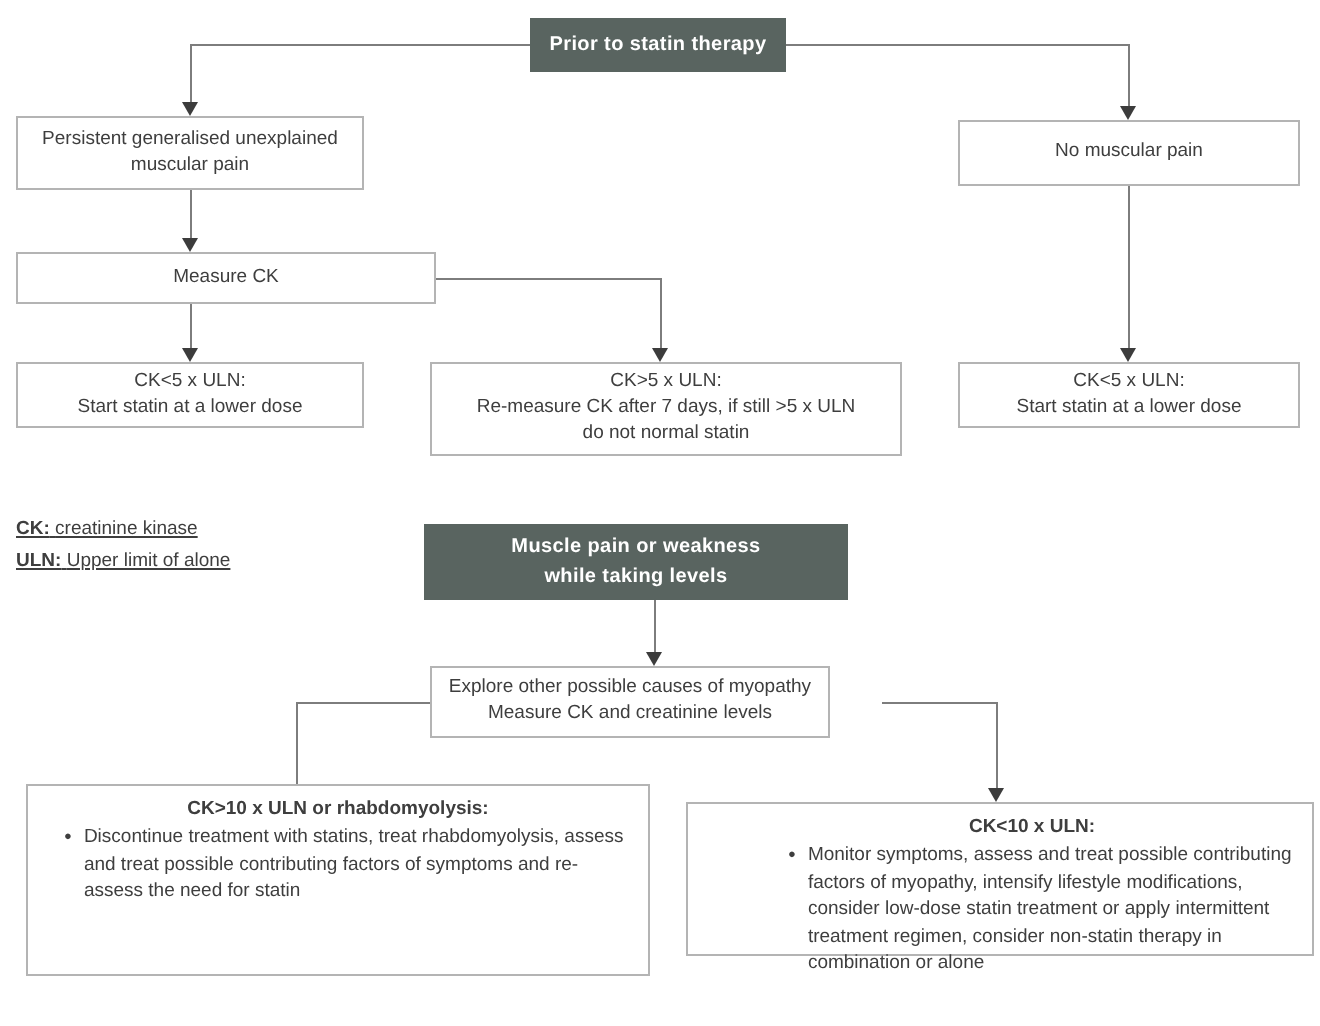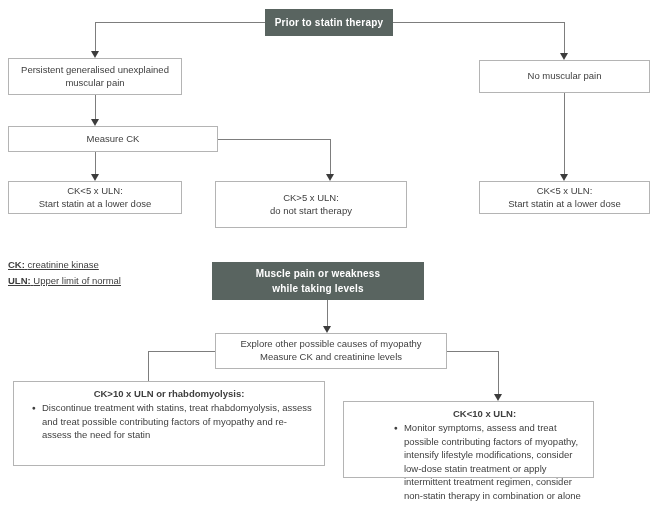--- a/index.html
+++ b/index.html
@@ -81,54 +81,55 @@
 
   <div class="box" style="left:8px;top:126px;width:210px;height:26px;">
     <div>Measure CK</div>
   </div>
 
   <div class="box" style="left:8px;top:181px;width:174px;height:33px;">
     <div>CK&lt;5 x ULN:</div>
     <div>Start statin at a lower dose</div>
   </div>
 
-  <div class="box" style="left:215px;top:181px;width:192px;height:47px;">
+  <div class="box" style="left:215px;top:181px;width:236px;height:47px;">
     <div>CK&gt;5 x ULN:</div>
-    <div>do not start therapy</div>
+    <div>Re-measure CK after 7 days, if still &gt;5 x ULN</div>
+    <div>do not normal statin</div>
   </div>
 
   <div class="box" style="left:479px;top:181px;width:171px;height:33px;">
     <div>CK&lt;5 x ULN:</div>
     <div>Start statin at a lower dose</div>
   </div>
 
   <div class="legend">
     <div><span class="b">CK:</span> <span>creatinine kinase</span></div>
-    <div><span class="b">ULN:</span> <span>Upper limit of normal</span></div>
+    <div><span class="b">ULN:</span> <span>Upper limit of alone</span></div>
   </div>
 
   <div class="box dark" style="left:212px;top:262px;width:212px;height:38px;">
     <div>Muscle pain or weakness</div>
     <div>while taking levels</div>
   </div>
 
-  <div class="box" style="left:215px;top:333px;width:232px;height:36px;">
+  <div class="box" style="left:215px;top:333px;width:200px;height:36px;">
     <div>Explore other possible causes of myopathy</div>
     <div>Measure CK and creatinine levels</div>
   </div>
 
-  <div class="bigbox" style="left:13px;top:381px;width:312px;height:85px;">
+  <div class="bigbox" style="left:13px;top:392px;width:312px;height:96px;">
     <div class="title">CK&gt;10 x ULN or rhabdomyolysis:</div>
     <div class="bullet">
       <span class="dot">●</span>
-      <span>Discontinue treatment with statins, treat rhabdomyolysis, assess and treat possible contributing factors of myopathy and re-assess the need for statin</span>
+      <span>Discontinue treatment with statins, treat rhabdomyolysis, assess and treat possible contributing factors of symptoms and re-assess the need for statin</span>
     </div>
   </div>
 
-  <div class="bigbox" style="left:343px;top:401px;width:251px;height:77px;padding-left:42px;">
+  <div class="bigbox" style="left:343px;top:401px;width:314px;height:77px;padding-left:42px;">
     <div class="title">CK&lt;10 x ULN:</div>
     <div class="bullet">
       <span class="dot">●</span>
       <span>Monitor symptoms, assess and treat possible contributing factors of myopathy, intensify lifestyle modifications, consider low-dose statin treatment or apply intermittent treatment regimen, consider non-statin therapy in combination or alone</span>
     </div>
   </div>
 
 </div>
 
 </body></html>

